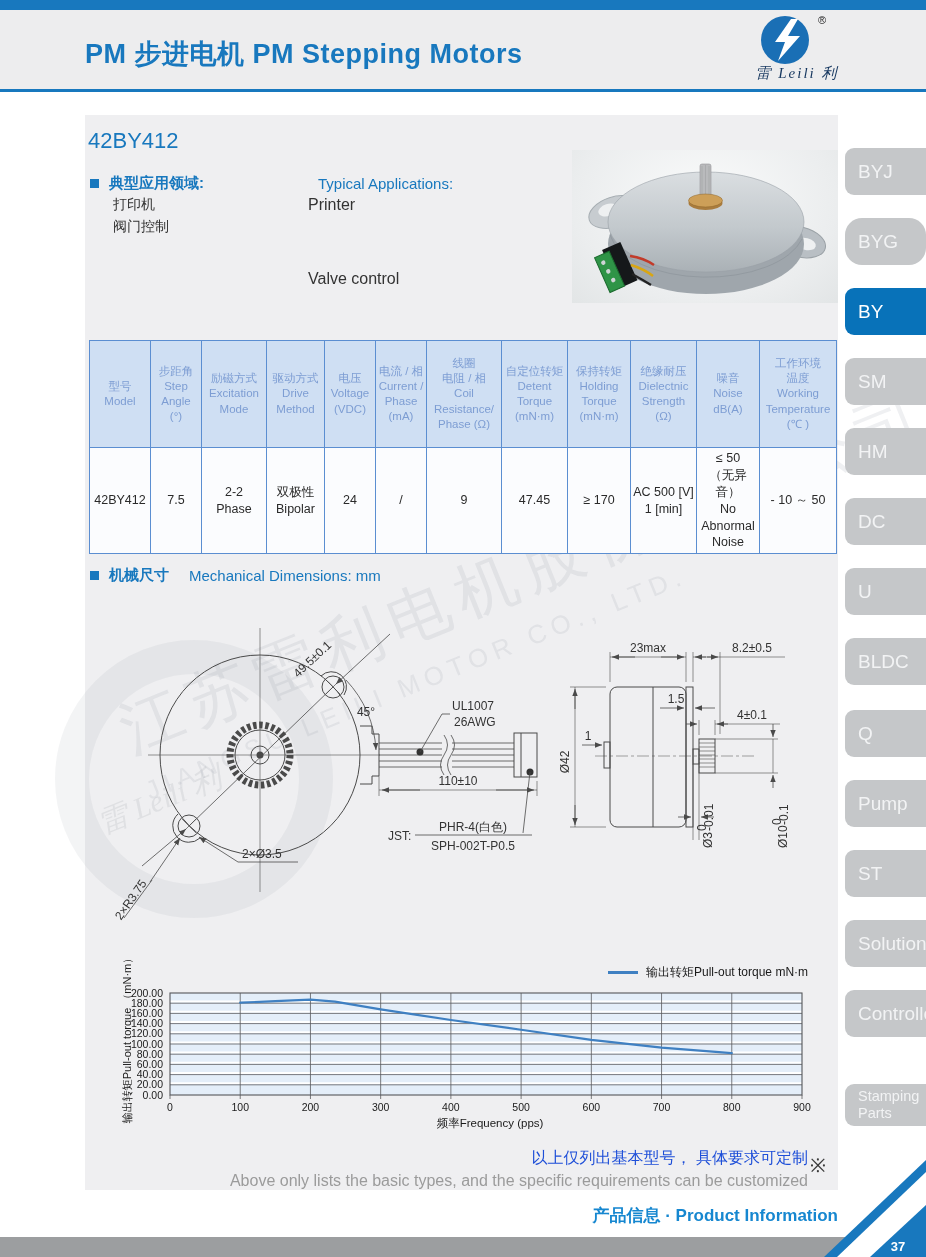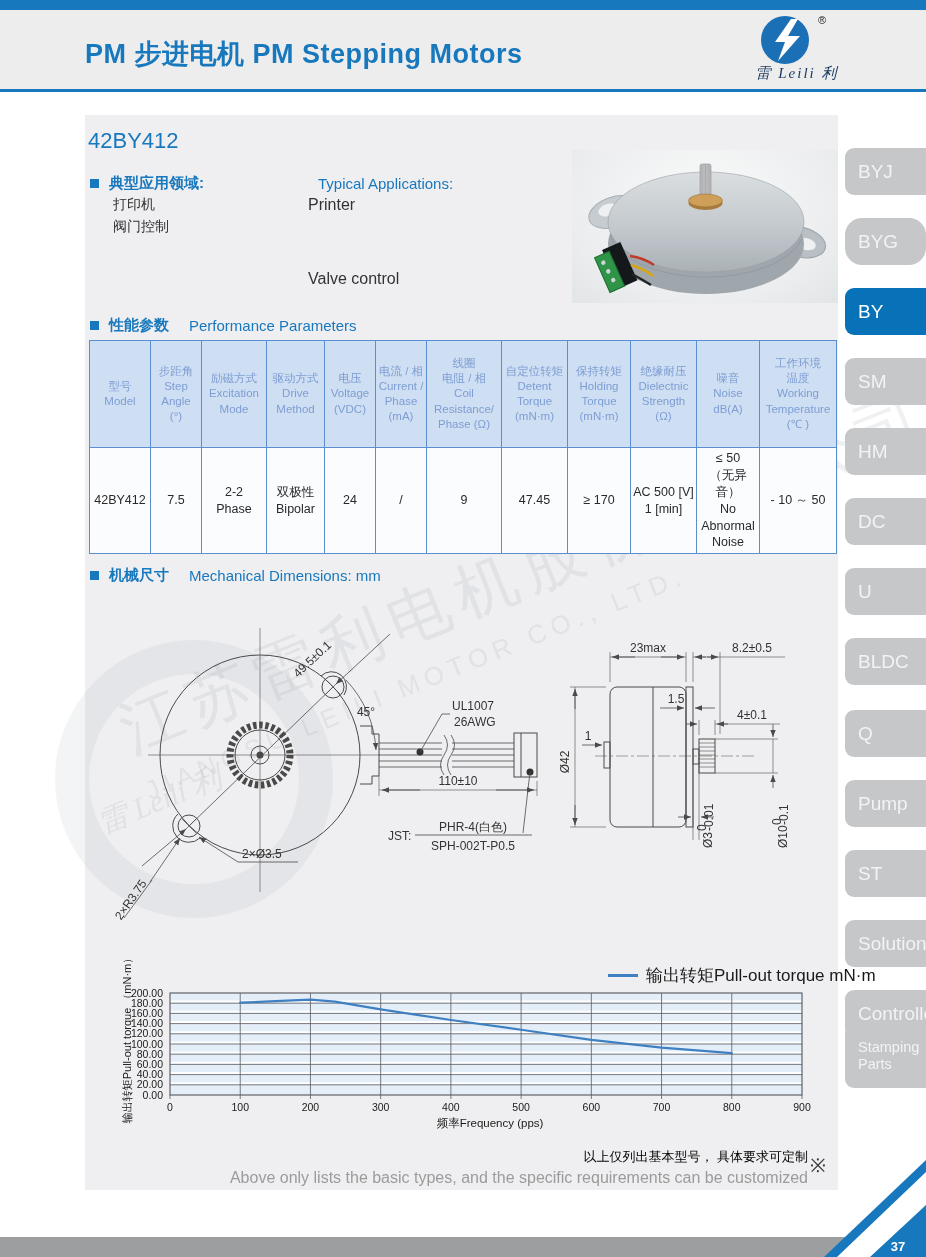--- a/index.html
+++ b/index.html
@@ -29,24 +29,24 @@
   .ptable th{background:#cfdff3;color:#7d9dd3;font-weight:400;font-size:11.5px;line-height:1.32;height:102px;}
   .ptable td{background:#fbfcfe;color:#2a2a2a;font-size:12.5px;line-height:1.35;height:100px;}
   
   svg text{font-family:"Liberation Sans",sans-serif;}
   .draw text{fill:#333;font-size:12px;}
   
   .ylabel{left:18px;top:1030px;width:220px;height:16px;text-align:center;font-size:11px;color:#1a1a1a;transform:rotate(-90deg);}
   .xlabel{left:340px;top:1116px;width:300px;text-align:center;font-size:11.5px;color:#1a1a1a;}
   .legend{left:608px;top:964px;width:225px;display:flex;align-items:center;gap:8px;}
   .legend .sw{width:30px;height:3px;flex:none;}
-  .legend .lt{font-size:17px;color:#1a1a1a;white-space:nowrap;}
+  .legend .lt{font-size:12px;color:#1a1a1a;white-space:nowrap;}
   
   .note{right:118px;top:1148px;text-align:right;}
-  .note .zh{font-size:13px;color:#000000;}
+  .note .zh{font-size:16px;color:#1d4ed8;}
   .note .en{font-size:16px;color:#9b9b9b;margin-top:3px;}
   .note-mark{left:810px;top:1152px;font-size:19px;color:#3a3a3a;}
   .prodinfo{right:88px;top:1204px;font-size:17px;font-weight:600;color:#1687d0;}
   
   #sidebar{left:845px;top:0;width:81px;height:1257px;}
   .side-tab{position:absolute;left:0;width:81px;height:47px;background:#c5c7c9;border-radius:9px 0 0 9px;color:#f2f3f4;font-size:19px;display:flex;align-items:center;padding-left:13px;box-sizing:border-box;cursor:pointer;}
   .side-tab.active{background:#0872b9;color:#fff;}
   .side-tab.two-line{font-size:14.5px;line-height:1.15;}
   
   .watermark{left:130px;top:690px;width:780px;transform:rotate(-22deg);transform-origin:left center;color:rgba(125,135,145,0.12);pointer-events:none;white-space:nowrap;}
@@ -119,25 +119,20 @@
         <circle cx="32" cy="104" r="2.2" fill="#cfd4d6"></circle>
           <circle cx="33" cy="114" r="2.2" fill="#cfd4d6"></circle>
           <circle cx="34" cy="124" r="2.2" fill="#cfd4d6"></circle>
       </g>
       <path d="M 58 106 q 14 2 24 9" stroke="#c23b2a" stroke-width="2.4" fill="none"></path>
       <path d="M 59 115 q 13 4 22 11" stroke="#d9a613" stroke-width="2.4" fill="none"></path>
       <path d="M 60 124 q 11 6 19 11" stroke="#222" stroke-width="2.4" fill="none"></path>
     </svg>
   </div>
 
-  <div class="abs sec" style="left:90px;top:316px;">
-    <span class="bullet"></span>
-    <span class="zh">性能参数</span>
-    <span class="en">Performance Parameters</span>
-  </div>
 
   <table class="abs ptable" style="left:89px;top:340px;width:747px;">
     <colgroup>
       <col style="width:61px">
         <col style="width:51px">
         <col style="width:65px">
         <col style="width:58px">
       <col style="width:51px">
         <col style="width:51px">
         <col style="width:75px">
@@ -432,20 +427,21 @@
 
   <div class="abs ylabel">输出转矩Pull-out torque （mN·m）</div>
   <div class="abs xlabel">频率Frequency (pps)</div>
 
   <div class="abs note">
     <div class="zh">以上仅列出基本型号， 具体要求可定制</div>
     <div class="en">Above only lists the basic types, and the specific requirements can be customized</div>
   </div>
   <div class="abs note-mark">※</div>
 
+  <div class="abs prodinfo">产品信息 · Product Information</div>
   <svg class="abs" style="left:0;top:1087px;" width="926" height="170" viewBox="0 0 926 170">
     <rect x="0" y="150" width="926" height="20" fill="#9c9ea0"></rect>
     <polygon points="836,170 872,170 926,120 926,86" fill="#ffffff"></polygon>
     <polygon points="824,170 837,170 926,85 926,73" fill="#1878be"></polygon>
     <polygon points="870,170 926,118 926,170" fill="#1878be"></polygon>
     <text x="898" y="164" fill="#ffffff" font-size="13" font-weight="bold" text-anchor="middle">37</text>
   </svg>
 
   <div class="abs" id="sidebar">
       <div class="side-tab" style="top: 148px;">
@@ -480,18 +476,18 @@
       </div>
       <div class="side-tab" style="top: 850px;">
         <span>ST</span>
       </div>
       <div class="side-tab" style="top: 920px;">
         <span>Solution</span>
       </div>
       <div class="side-tab" style="top: 990px;">
         <span>Controller</span>
       </div>
-      <div class="side-tab two-line" style="top: 1024px; height: 64px;">
+      <div class="side-tab two-line" style="top: 1084px; height: 42px;">
         <span>Stamping Parts</span>
       </div>
     </div>
 
 </div>
 
 </body></html>

